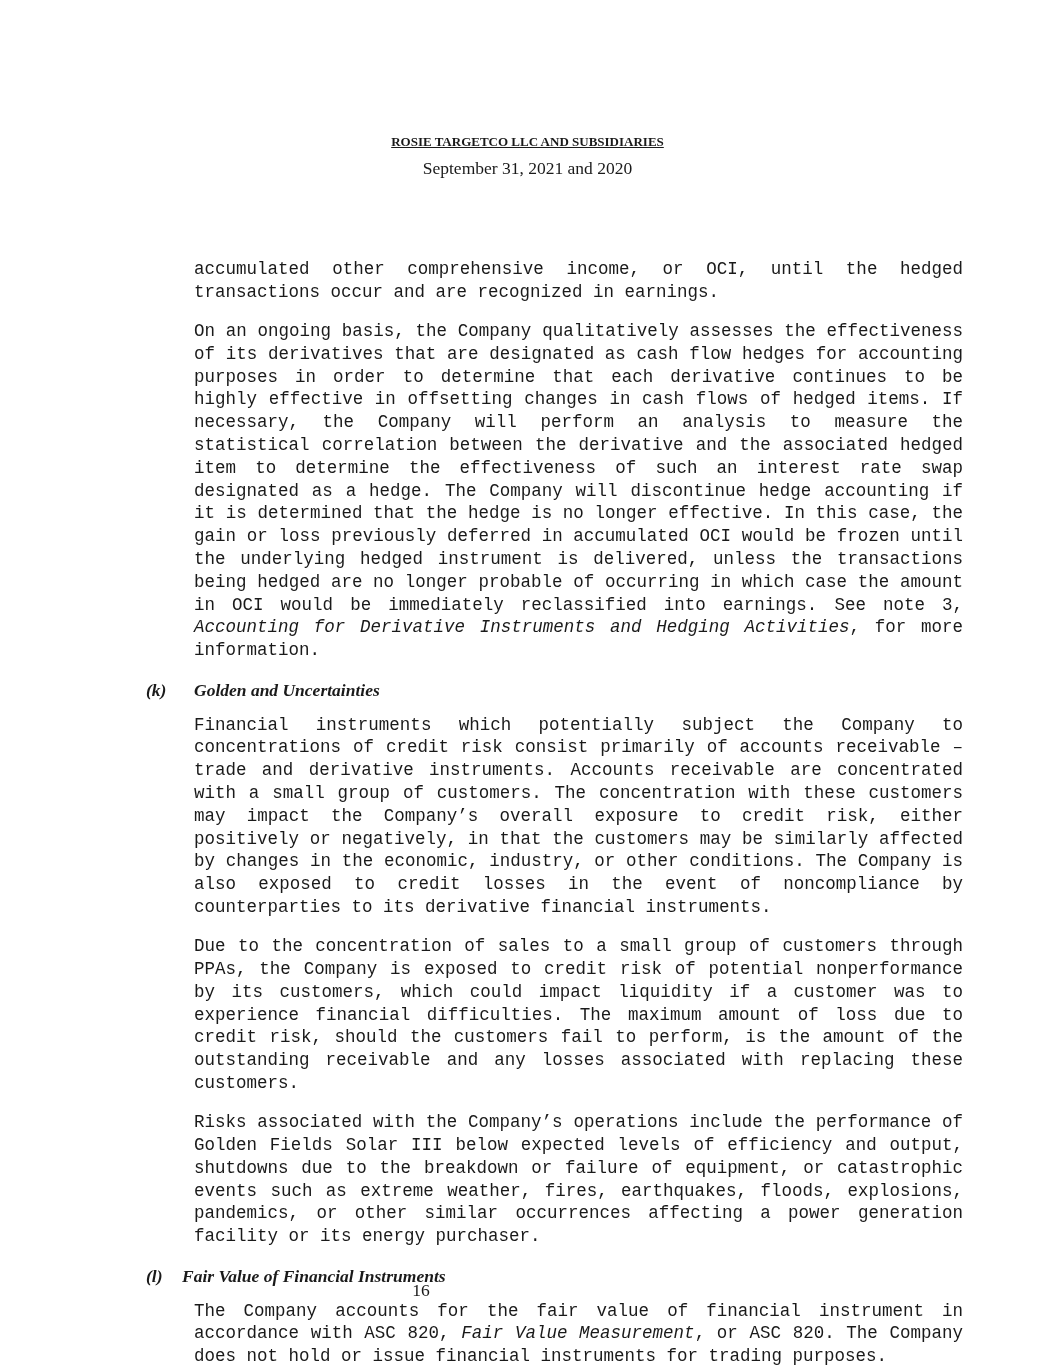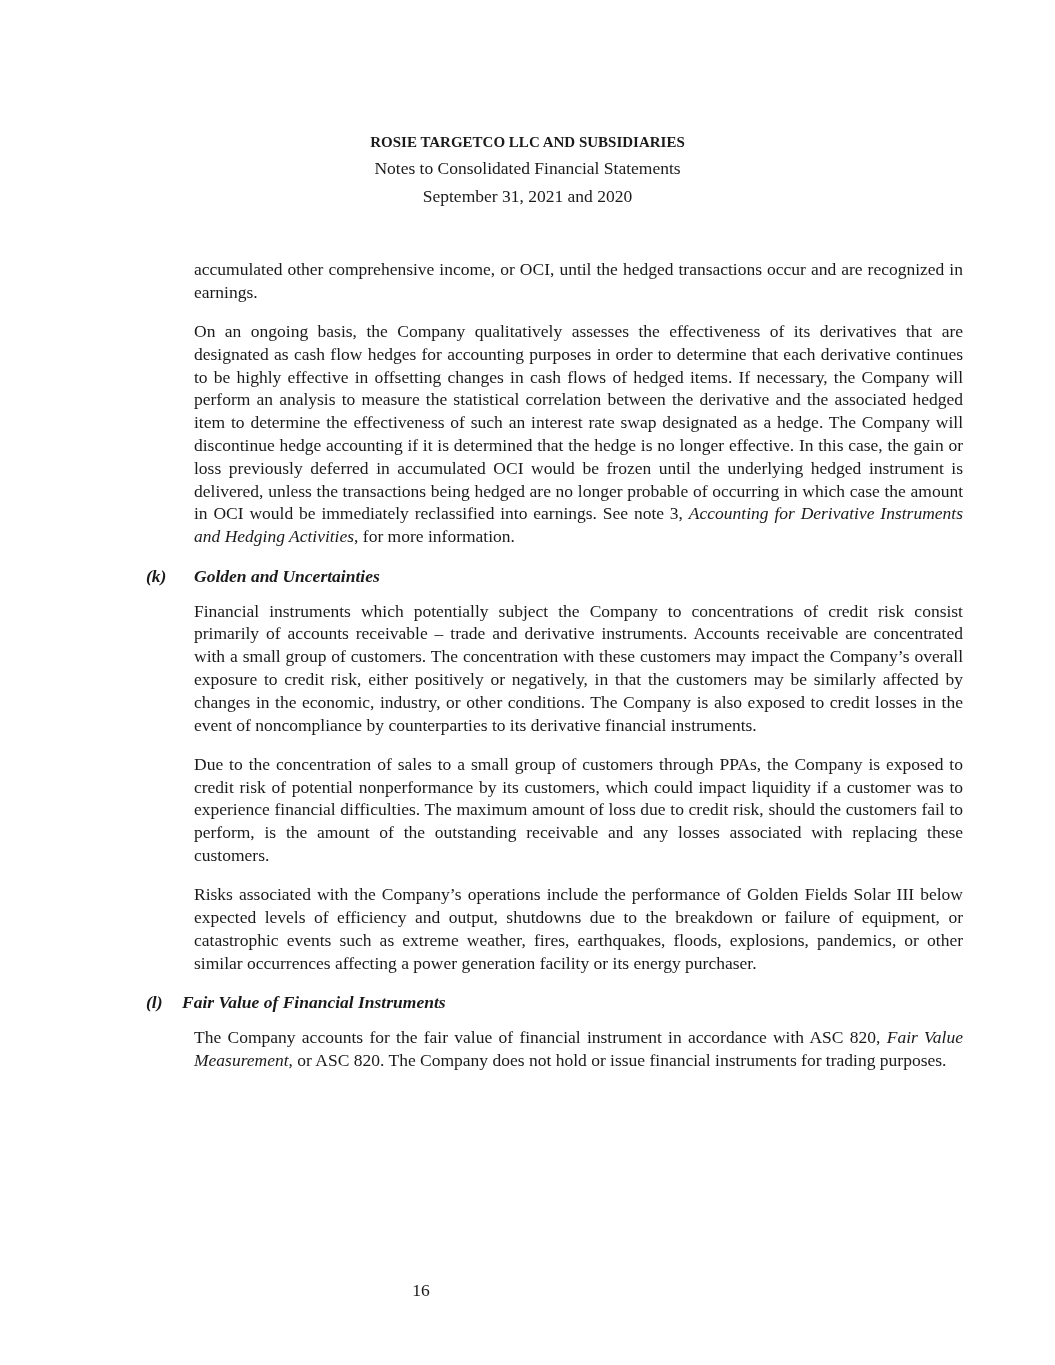--- a/index.html
+++ b/index.html
@@ -17,40 +17,42 @@
     }
     .header {
       position: absolute;
       top: 130px;
       left: 0;
       width: 1055px;
       text-align: center;
     }
     .header .company {
       font-weight: bold;
-      font-size: 15px;
+      font-size: 13px;
       line-height: 24px;
       height: 26px;
+      text-decoration: underline;
     }
     .header .subtitle, .header .date {
       font-size: 17.5px;
       line-height: 24px;
       height: 28px;
     }
     .content {
       position: absolute;
       top: 258px;
       left: 194px;
       width: 769px;
       font-size: 17.5px;
       line-height: 22.8px;
     }
     .para {
       text-align: justify;
       margin: 0 0 16.5px 0;
+      font-family: Liberation Mono, monospace;
     }
     .section-head {
       position: relative;
       font-weight: bold;
       font-style: italic;
       margin: 0 0 12px 0;
       height: 23px;
     }
     .section-head .letter {
       position: absolute;
@@ -71,21 +73,20 @@
       width: 842px;
       text-align: center;
       font-size: 17.5px;
     }
   </style>
 </head>
 <body>
 
 <div class="header">
   <div class="company">ROSIE TARGETCO LLC AND SUBSIDIARIES</div>
-  <div class="subtitle">Notes to Consolidated Financial Statements</div>
   <div class="date">September 31, 2021 and 2020</div>
 </div>
 
 <div class="content">
   <p class="para">accumulated other comprehensive income, or OCI, until the hedged transactions occur and are recognized in earnings.</p>
 
   <p class="para"><span>On an ongoing basis, the Company qualitatively assesses the effectiveness of its derivatives that are designated as cash flow hedges for accounting purposes in order to determine that each derivative continues to be highly effective in offsetting changes in cash flows of hedged items. If necessary, the Company will perform an analysis to measure the statistical correlation between the derivative and the associated hedged item to determine the effectiveness of such an interest rate swap designated as a hedge. The Company will discontinue hedge accounting if it is determined that the hedge is no longer effective. In this case, the gain or loss previously deferred in accumulated OCI would be frozen until the underlying hedged instrument is delivered, unless the transactions being hedged are no longer probable of occurring in which case the amount in OCI would be immediately reclassified into earnings. See note 3, </span><em>Accounting for Derivative Instruments and Hedging Activities</em><span>, for more information.</span></p>
 
   <div class="section-head">
     <span class="letter">(k)</span>

